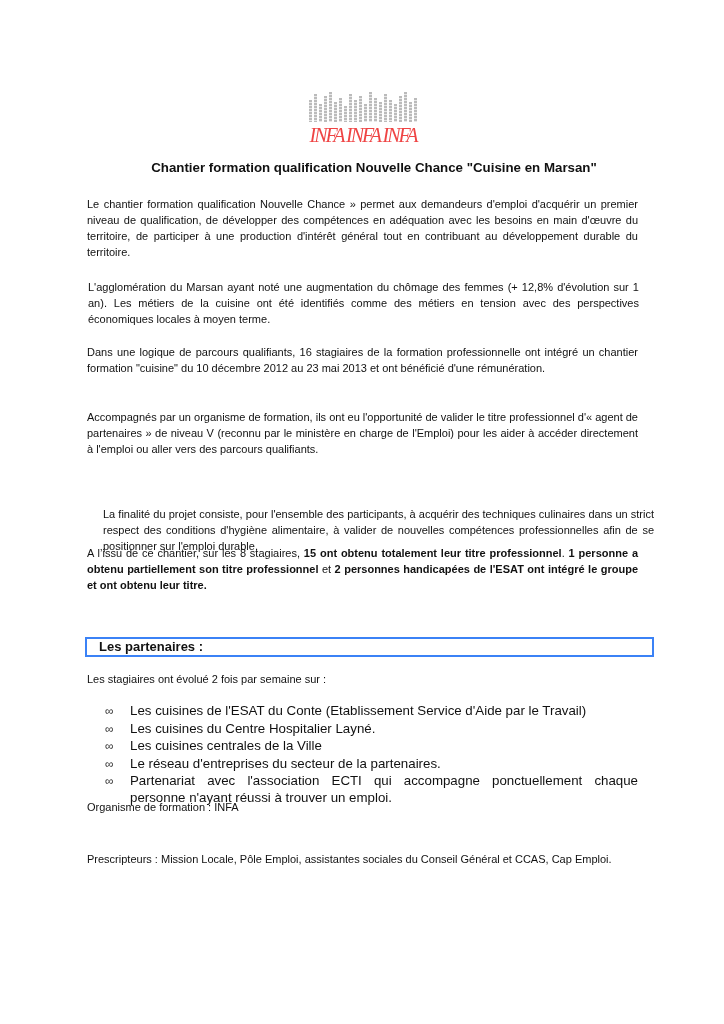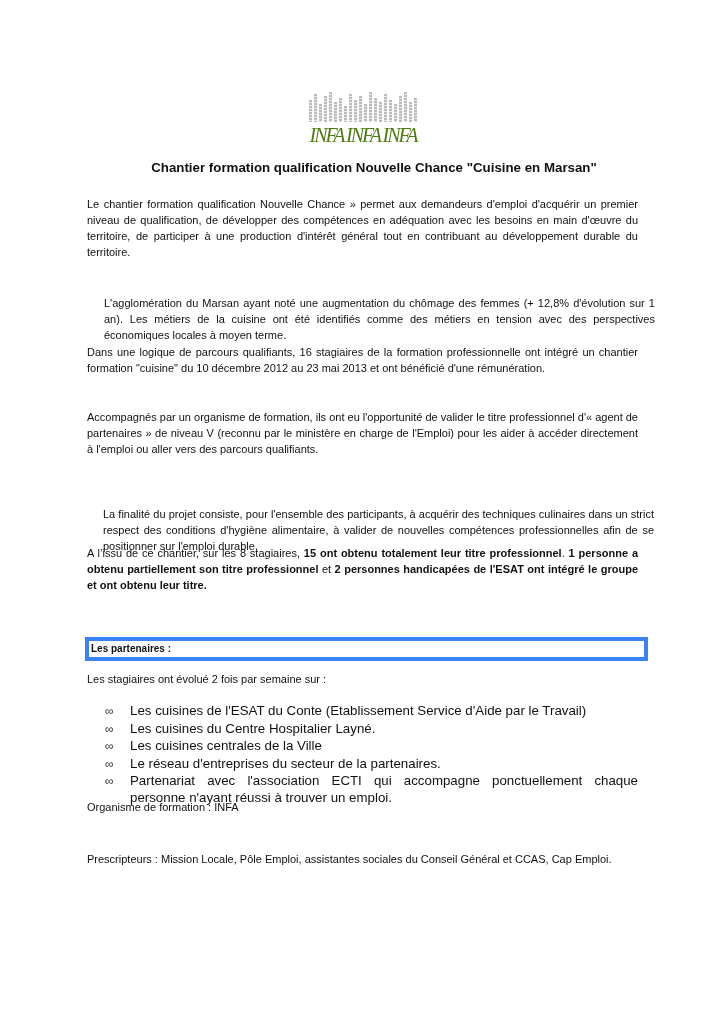--- a/index.html
+++ b/index.html
@@ -1,28 +1,28 @@
 <!DOCTYPE html>
 <html><head>
   <meta charset="utf-8">
   <style>
     html, body { margin: 0; padding: 0; background: #ffffff; }
     body { width: 724px; height: 1024px; position: relative; overflow: hidden;
       font-family: "Liberation Sans", sans-serif; color: #111; }
     .logo { position: absolute; left: 297px; top: 86px; width: 132px; height: 62px; }
     .logo .bars { display: flex; gap: 2px; align-items: flex-end; height: 36px; justify-content: center; }
     .logo .bar { width: 3px; background: repeating-linear-gradient(#bbb 0 2px, #e8e8e8 2px 3px); }
-    .logo .word { font-family: "Liberation Serif", serif; font-style: italic; font-size: 20px; color: #4d7c0f;
+    .logo .word { font-family: "Liberation Serif", serif; font-style: italic; font-size: 20px; color: #ef4444;
       letter-spacing: -2px; text-align: center; margin-top: 2px; filter: blur(0.6px); }
     .title { position: absolute; left: 12px; width: 724px; top: 160px; text-align: center;
       font-weight: bold; font-size: 13.3px; }
     .para { position: absolute; left: 87px; width: 551px; font-size: 11px; line-height: 16px;
       text-align: justify; text-align-last: left; }
     .box { position: absolute; left: 85px; top: 637px; width: 553px; height: 16px;
-      border: 4px solid #3b82f6; font-weight: bold; font-size: 10px; line-height: 16px; padding-left: 2px; box-sizing: content-box; }
+      border: 2px solid #3b82f6; font-weight: bold; font-size: 13px; line-height: 16px; padding-left: 12px; box-sizing: content-box; }
     ul.partners { position: absolute; left: 105px; top: 703px; width: 533px; margin: 0; padding: 0; list-style: none;
       font-size: 13.3px; line-height: 17.5px; }
     ul.partners li { position: relative; padding-left: 25px; text-align: justify; text-align-last: left; line-height: 16.5px; margin-bottom: 1px; }
     ul.partners li .bullet { position: absolute; left: 0; top: 0; font-size: 12px; color: #333; }
     b { font-weight: bold; }
   </style>
 </head>
 <body>
 
 <div class="logo">
@@ -49,21 +49,21 @@
       <div class="bar" style="height: 30px;"></div>
       <div class="bar" style="height: 20px;"></div>
       <div class="bar" style="height: 24px;"></div>
     </div>
   <div class="word">INFA INFA INFA</div>
 </div>
 
 <div class="title">Chantier formation qualification Nouvelle Chance "Cuisine en Marsan"</div>
 
 <p class="para" style="top:196px; margin:0;">Le chantier formation qualification Nouvelle Chance » permet aux demandeurs d'emploi d'acquérir un premier niveau de qualification, de développer des compétences en adéquation avec les besoins en main d'œuvre du territoire, de participer à une production d'intérêt général tout en contribuant au développement durable du territoire.</p>
-<p class="para" style="top:278px; margin:17px;">L'agglomération du Marsan ayant noté une augmentation du chômage des femmes (+ 12,8% d'évolution sur 1 an). Les métiers de la cuisine ont été identifiés comme des métiers en tension avec des perspectives économiques locales à moyen terme.</p>
+<p class="para" style="top:278px; margin:1px;">L'agglomération du Marsan ayant noté une augmentation du chômage des femmes (+ 12,8% d'évolution sur 1 an). Les métiers de la cuisine ont été identifiés comme des métiers en tension avec des perspectives économiques locales à moyen terme.</p>
 <p class="para" style="top:344px; margin:0;">Dans une logique de parcours qualifiants, 16 stagiaires de la formation professionnelle ont intégré un chantier formation "cuisine" du 10 décembre 2012 au 23 mai 2013 et ont bénéficié d'une rémunération.</p>
 <p class="para" style="top:409px; margin:0;">Accompagnés par un organisme de formation, ils ont eu l'opportunité de valider le titre professionnel d'« agent de partenaires » de niveau V (reconnu par le ministère en charge de l'Emploi) pour les aider à accéder directement à l'emploi ou aller vers des parcours qualifiants.</p>
 <p class="para" style="top:490px; margin:16px;">La finalité du projet consiste, pour l'ensemble des participants, à acquérir des techniques culinaires dans un strict respect des conditions d'hygiène alimentaire, à valider de nouvelles compétences professionnelles afin de se positionner sur l'emploi durable.</p>
 <p class="para" style="top:545px; margin:0;"><span>A l’issu de ce chantier, sur les 8 stagiaires, </span><b>15 ont obtenu totalement leur titre professionnel</b><span>. </span><b>1 personne a obtenu partiellement son titre professionnel</b><span> et </span><b>2 personnes handicapées de l'ESAT ont intégré le groupe et ont obtenu leur titre.</b></p>
 
 <div class="box">Les partenaires :</div>
 
 <p class="para" style="top:671px; margin:0;">Les stagiaires ont évolué 2 fois par semaine sur :</p>
 
 <ul class="partners">

